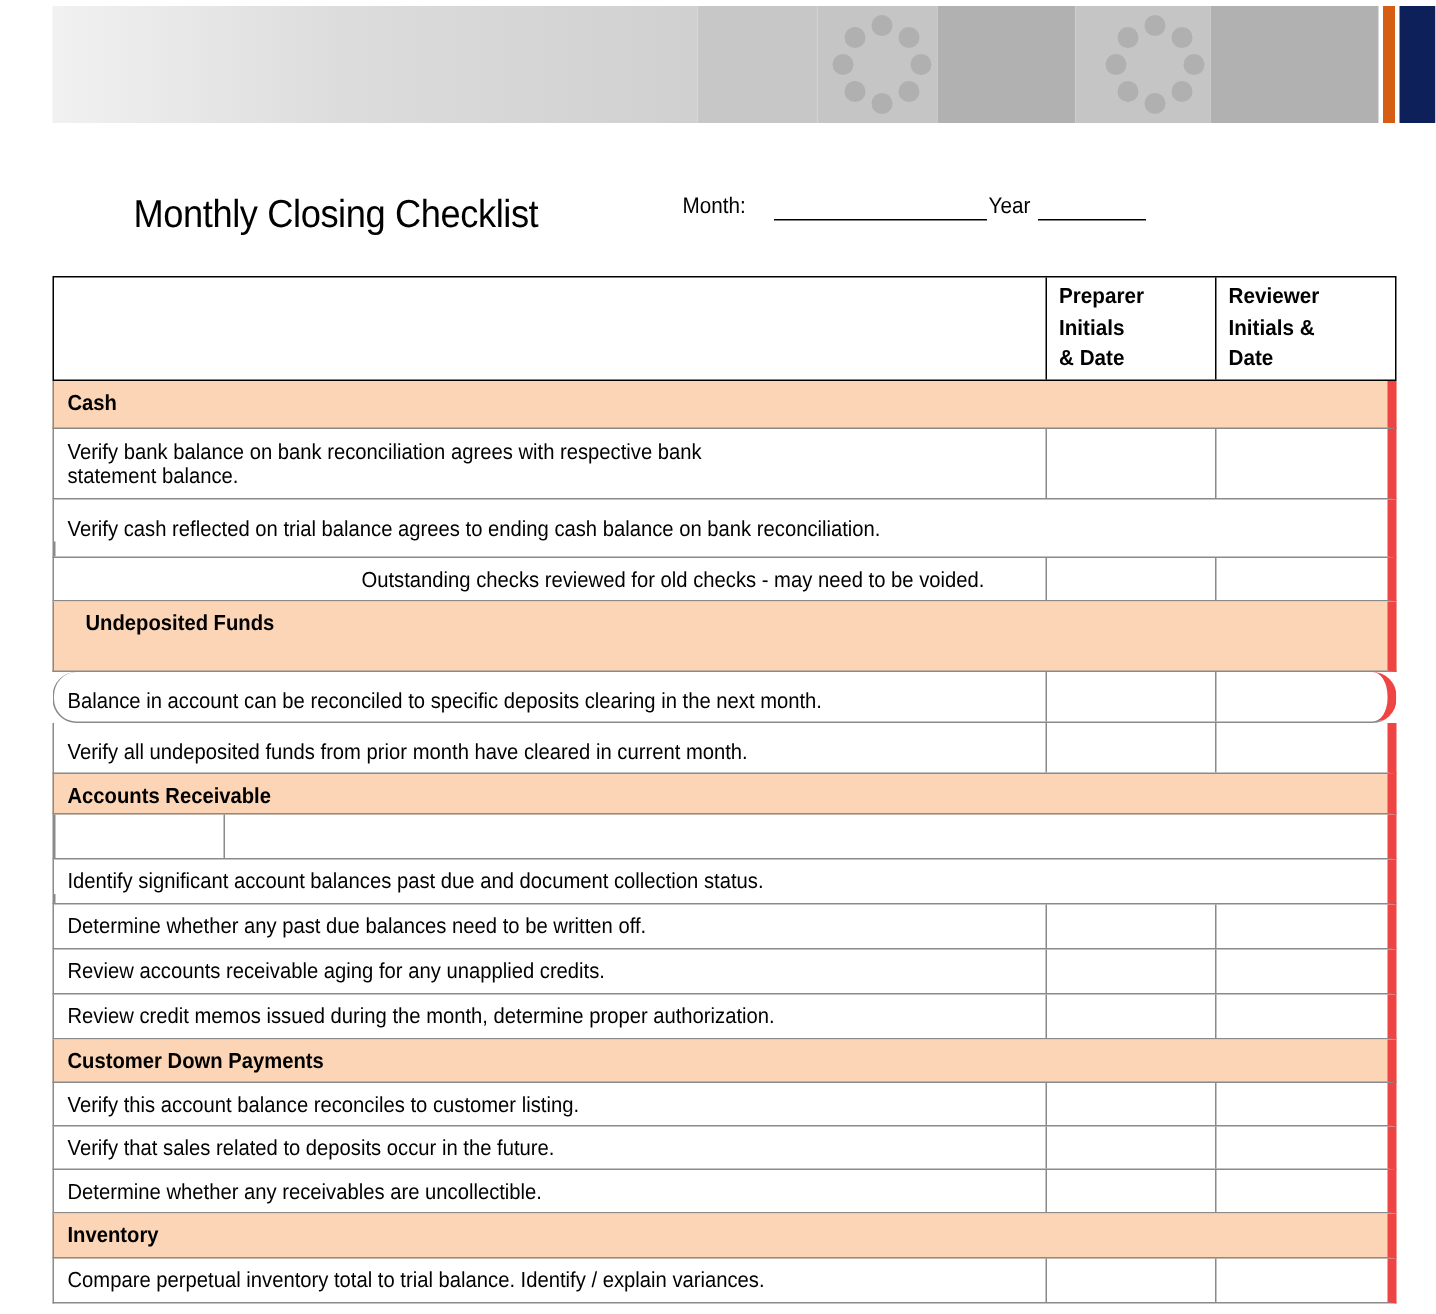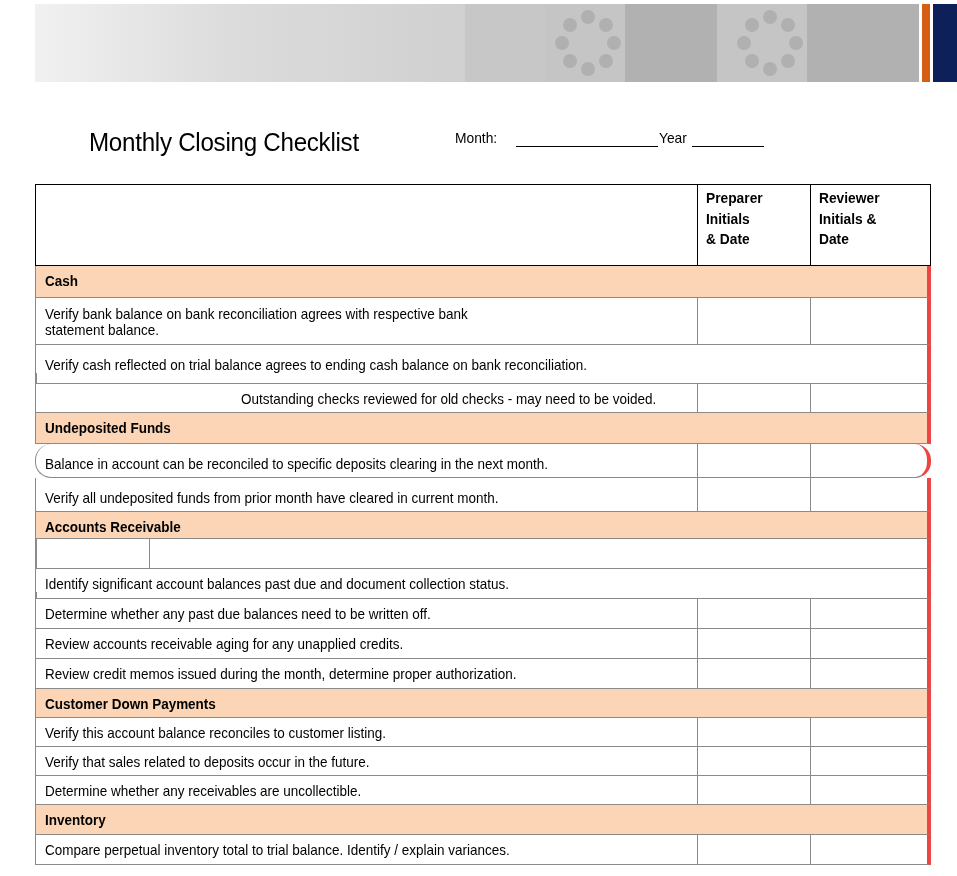--- a/index.html
+++ b/index.html
@@ -27,23 +27,23 @@
     .month-label { position: absolute; left: 455px; top: 129px; font-size: 15px;
                    transform: scaleX(0.92); transform-origin: left; }
     .month-line { position: absolute; left: 516px; top: 146px; width: 142px; border-bottom: 1px solid #000; }
     .year-label { position: absolute; left: 659px; top: 129px; font-size: 15px;
                   transform: scaleX(0.92); transform-origin: left; }
     .year-line { position: absolute; left: 692px; top: 146px; width: 72px; border-bottom: 1px solid #000; }
 
     
     .table { position: absolute; left: 35px; top: 184px; width: 896px; }
     .row { position: relative; width: 896px; box-sizing: border-box; border-left: 1px solid #8a8a8a;
-           border-right: 4px solid #ef4444; border-bottom: 1px solid #8a8a8a; display: flex; }
+           border-right: 6px solid #ef4444; border-bottom: 1px solid #8a8a8a; display: flex; }
     .row.header { border-top: 1px solid #000; border-left: 1px solid #000; border-right: 1px solid #000;
-                  border-bottom: 1px solid #000; height: 82px; }
+                  border-bottom: 1px solid #000; height: 70px; }
     .row.section { background: #fbd5b5; border-bottom: 1px solid #8a8a8a; }
     .cell-desc { width: 661px; box-sizing: border-box; padding: 6px 9px 0 9px; font-size: 14.5px;
                  line-height: 16px; transform-origin: left; }
     .cell-desc span { display: inline-block; transform: scaleX(0.93); transform-origin: left; white-space: nowrap; }
     .cell-prep { width: 113px; box-sizing: border-box; border-left: 1px solid #8a8a8a; }
     .cell-rev { flex: 1; box-sizing: border-box; border-left: 1px solid #8a8a8a; }
     .header .cell-prep, .header .cell-rev { border-left: 1px solid #000; padding: 3px 0 0 8px;
                  font-weight: bold; font-size: 14.5px; line-height: 20.5px; }
     .header .cell-prep span, .header .cell-rev span { display: block; transform: scaleX(0.95); transform-origin: left; white-space: nowrap; }
     .section .cell-desc { width: 100%; font-weight: bold; padding-top: 7px; }
@@ -115,21 +115,21 @@
       <div class="row" style="height: 39px; flex-direction: column;">
         <div class="cell-desc" style="padding-top: 12px;"><span>Verify cash reflected on trial balance agrees to ending cash balance on bank reconciliation.</span></div>
         <div class="cell-prep"></div>
         <div class="cell-rev"></div>
       </div>
       <div class="row" style="height: 29px;">
         <div class="cell-desc" style="padding-top: 7px; text-align: right;"><span>Outstanding checks reviewed for old checks - may need to be voided.</span></div>
         <div class="cell-prep"></div>
         <div class="cell-rev"></div>
       </div>
-      <div class="row section" style="height: 31px;">
+      <div class="row section" style="height: 47px; padding-left: 12px;">
         <div class="cell-desc"><span>Undeposited Funds</span></div>
       </div>
       <div class="row" style="height: 34px; border-radius: 16px;">
         <div class="cell-desc" style="padding-top: 12px;"><span>Balance in account can be reconciled to specific deposits clearing in the next month.</span></div>
         <div class="cell-prep"></div>
         <div class="cell-rev"></div>
       </div>
       <div class="row" style="height: 34px;">
         <div class="cell-desc" style="padding-top: 12px;"><span>Verify all undeposited funds from prior month have cleared in current month.</span></div>
         <div class="cell-prep"></div>

